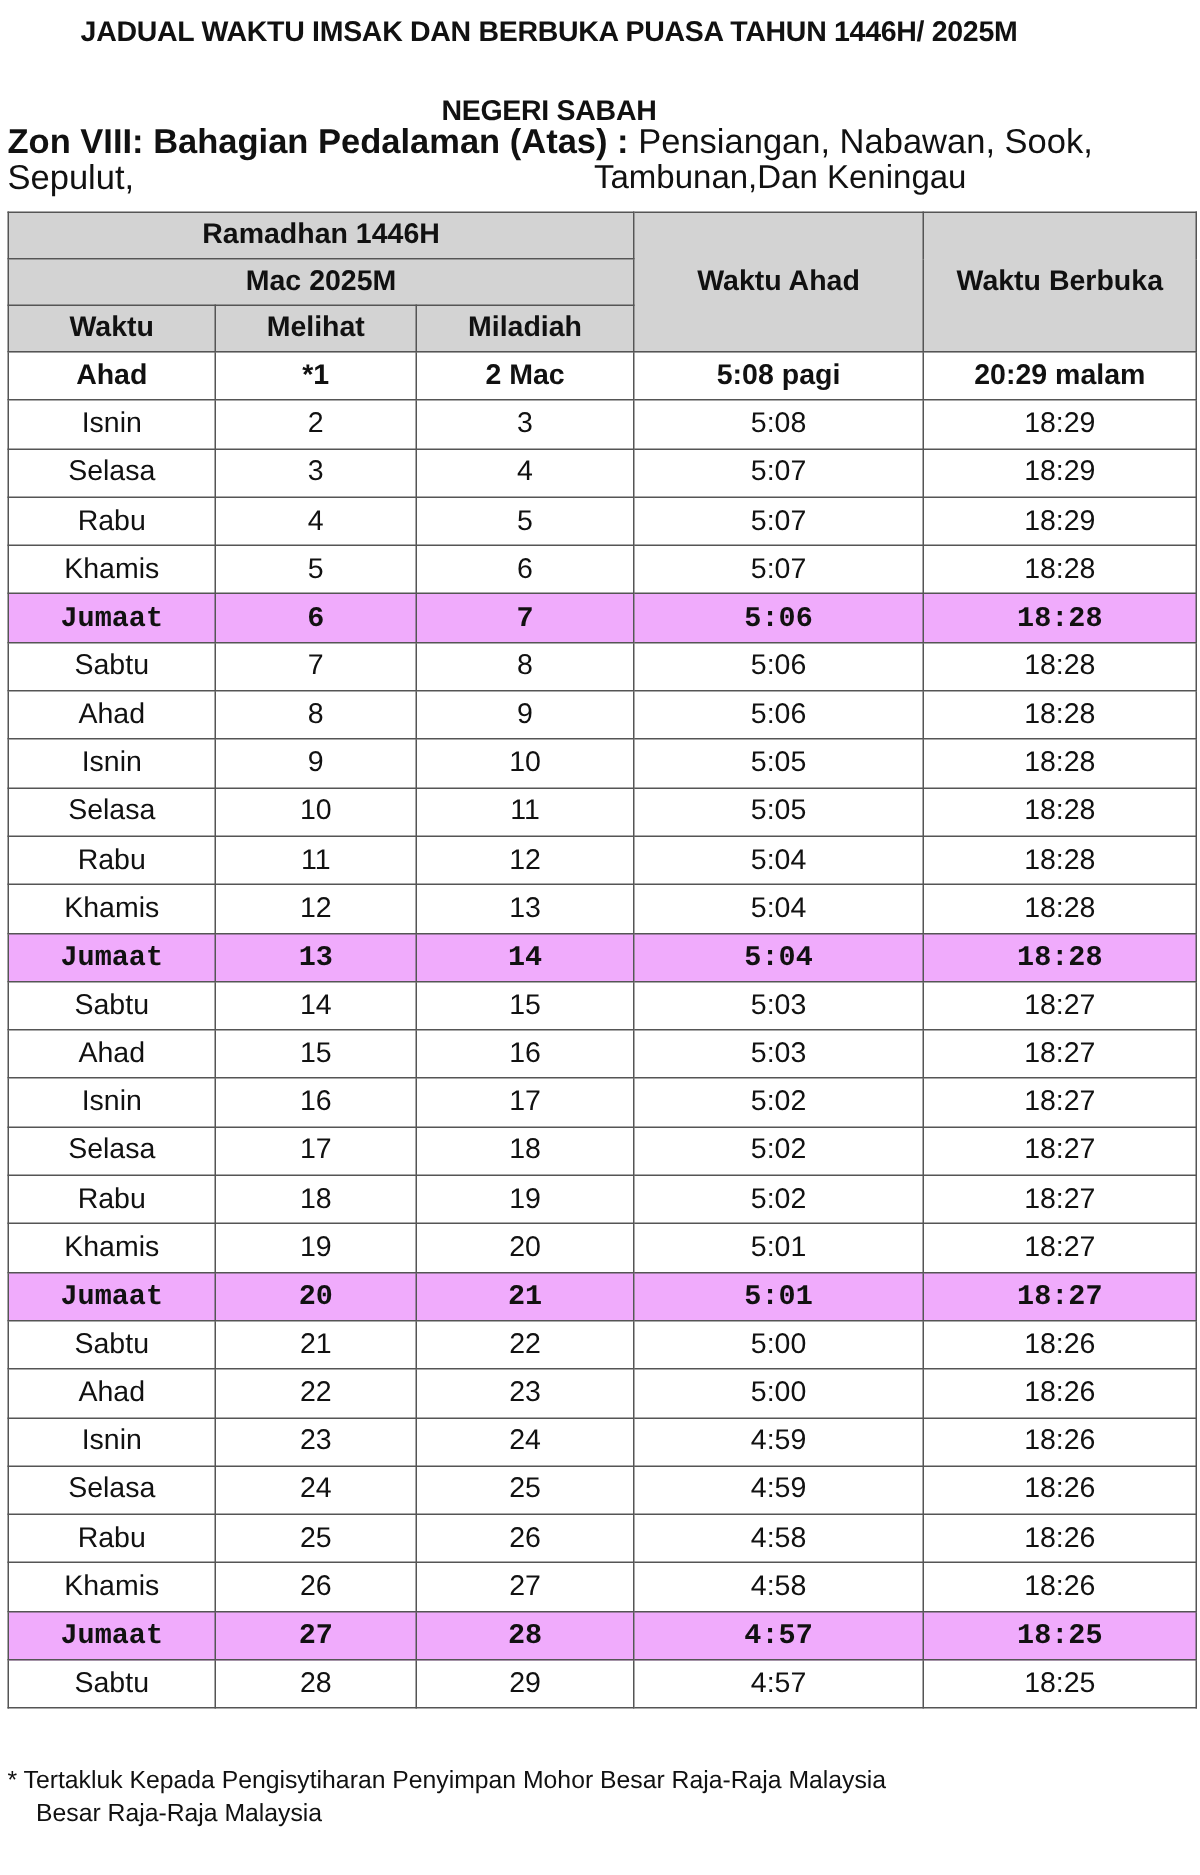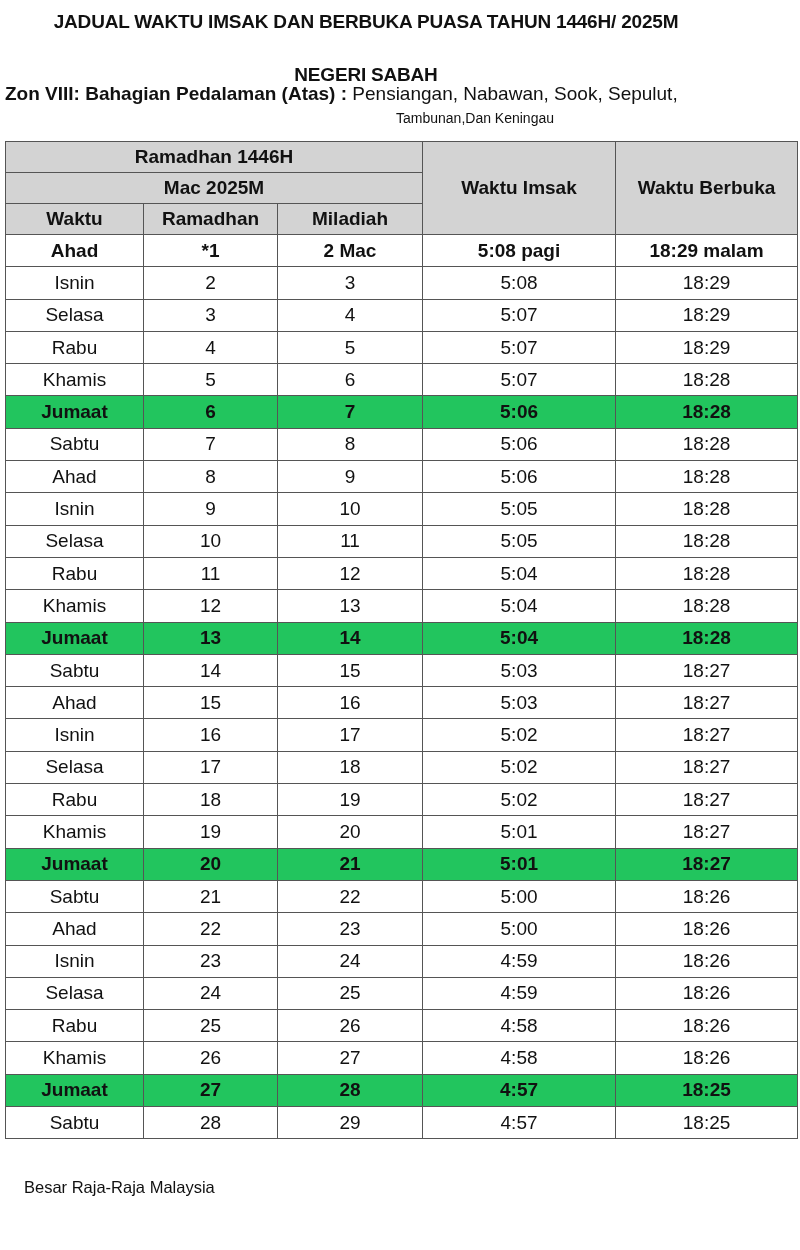--- a/index.html
+++ b/index.html
@@ -7,37 +7,37 @@
     width: 800px; height: 1250px; overflow: hidden; position: relative;
     font-family: "Liberation Sans", "DejaVu Sans", sans-serif; color: #111;
   }
   .title {
     position: absolute; left: 0; width: 732px; text-align: center;
     font-weight: bold; font-size: 19px; letter-spacing: -0.2px;
   }
   .t1 { top: 11px; }
   .t2 { top: 47px; margin-top: 17px; }
   .zone {
-    position: absolute; top: 82px; left: 5px; font-size: 19px; line-height: 24px;
+    position: absolute; top: 82px; left: 5px; font-size: 23px; line-height: 24px;
   }
   .zone .zlabel { font-weight: bold; }
-  .zone-line2 { position: absolute; top: 106px; left: 396px; font-size: 14px; line-height: 24px; }
+  .zone-line2 { position: absolute; top: 106px; left: 396px; font-size: 22px; line-height: 24px; }
   table {
     position: absolute; top: 141px; left: 5px; width: 792px;
     border-collapse: collapse; table-layout: fixed;
   }
   td, th {
     border: 1.5px solid #555; text-align: center; padding: 0;
     font-size: 19px; height: 31.3px; vertical-align: middle;
   }
   th { background: #d3d3d3; font-weight: bold; margin-left: 48px; }
   tr.hdr th { height: 30px; }
   td.time { padding-top: 0; }
   tr.bold td { font-weight: bold; }
-  tr.shade td { background: #22c55e; }
+  tr.shade td { background: #f0abfc; font-family: Liberation Mono, monospace; }
   col.c1 { width: 138px; }
   col.c2 { width: 134px; }
   col.c3 { width: 145px; }
   col.c4 { width: 193px; }
   col.c5 { width: 182px; }
   .notes { position: absolute; top: 1176px; left: 5px; font-size: 16.5px; line-height: 22px; }
   .notes .indent { padding-left: 19px; }
 </style>
 </head>
 <body>
@@ -54,39 +54,39 @@
   <colgroup>
       <col class="c1">
       <col class="c2">
       <col class="c3">
       <col class="c4">
       <col class="c5">
     </colgroup>
   <thead>
     <tr class="hdr">
       <th colspan="3">Ramadhan 1446H</th>
-      <th rowspan="3">Waktu  Imsak</th>
+      <th rowspan="3">Waktu  Ahad</th>
       <th rowspan="3">Waktu  Berbuka</th>
     </tr>
     <tr class="hdr">
       <th colspan="3">Mac 2025M</th>
     </tr>
     <tr class="hdr">
       <th>Waktu</th>
-      <th>Ramadhan</th>
+      <th>Melihat</th>
       <th>Miladiah</th>
     </tr>
   </thead>
   <tbody id="tbody">
       <tr class="bold">
         <td>Ahad</td>
         <td>*1</td>
         <td>2 Mac</td>
         <td class="time">5:08 pagi</td>
-        <td class="time">18:29 malam</td>
+        <td class="time">20:29 malam</td>
       </tr>
       <tr>
         <td>Isnin</td>
         <td>2</td>
         <td>3</td>
         <td class="time">5:08</td>
         <td class="time">18:29</td>
       </tr>
       <tr>
         <td>Selasa</td>
@@ -267,14 +267,15 @@
         <td>Sabtu</td>
         <td>28</td>
         <td>29</td>
         <td class="time">4:57</td>
         <td class="time">18:25</td>
       </tr>
     </tbody>
 </table>
 
 <div class="notes">
+  <div>* Tertakluk Kepada Pengisytiharan Penyimpan Mohor Besar Raja-Raja Malaysia</div>
   <div class="indent">Besar Raja-Raja Malaysia</div>
 </div>
 
 </body></html>

